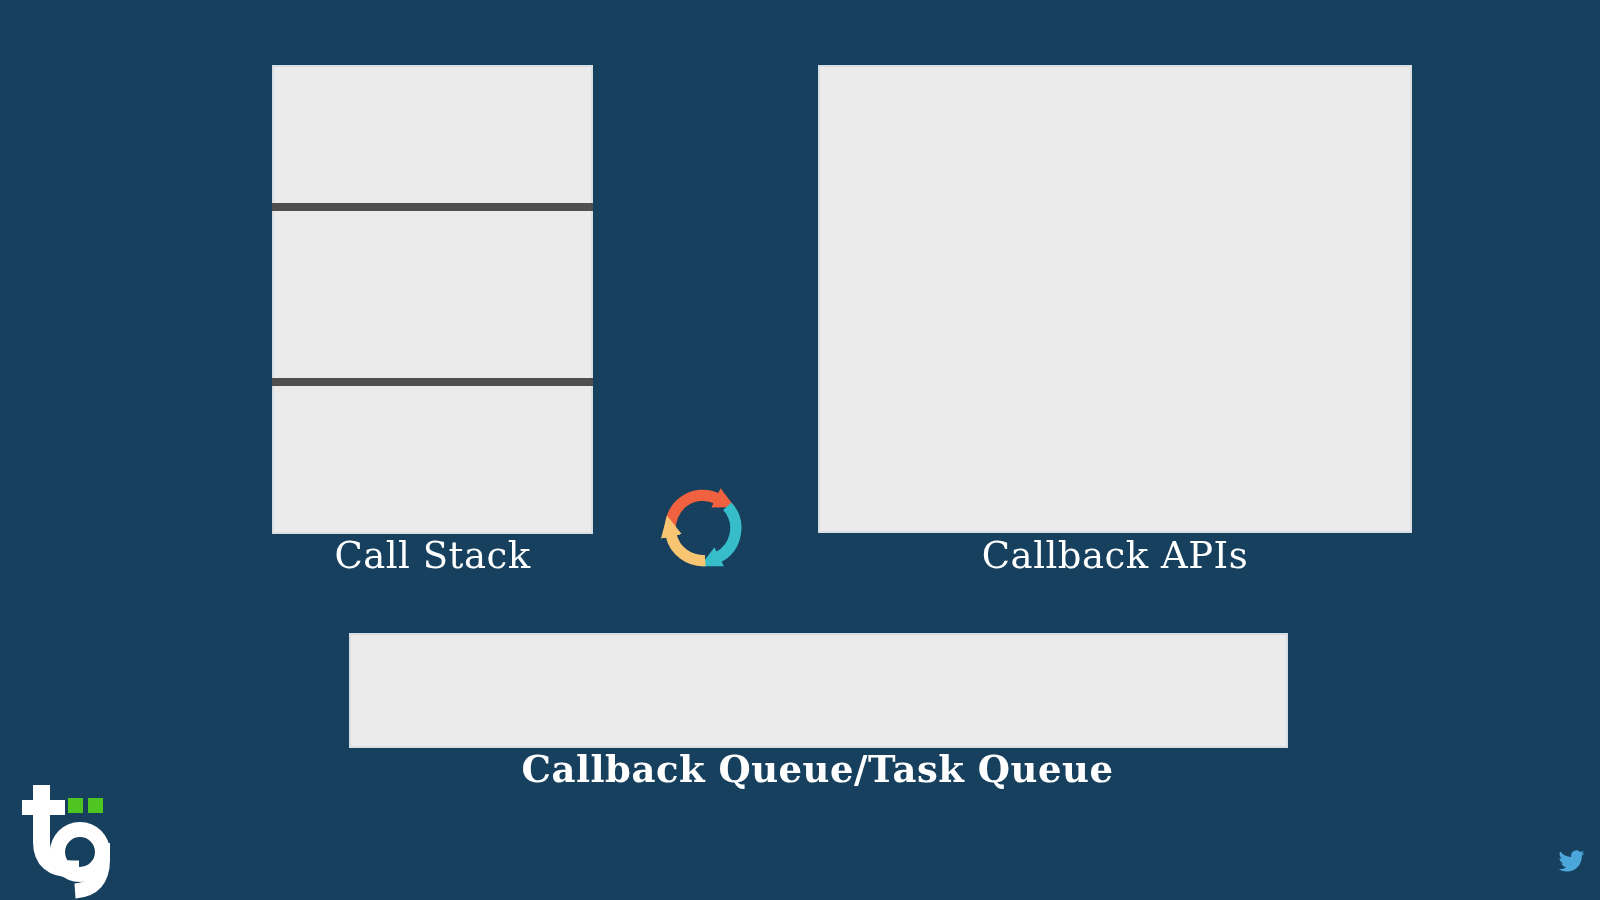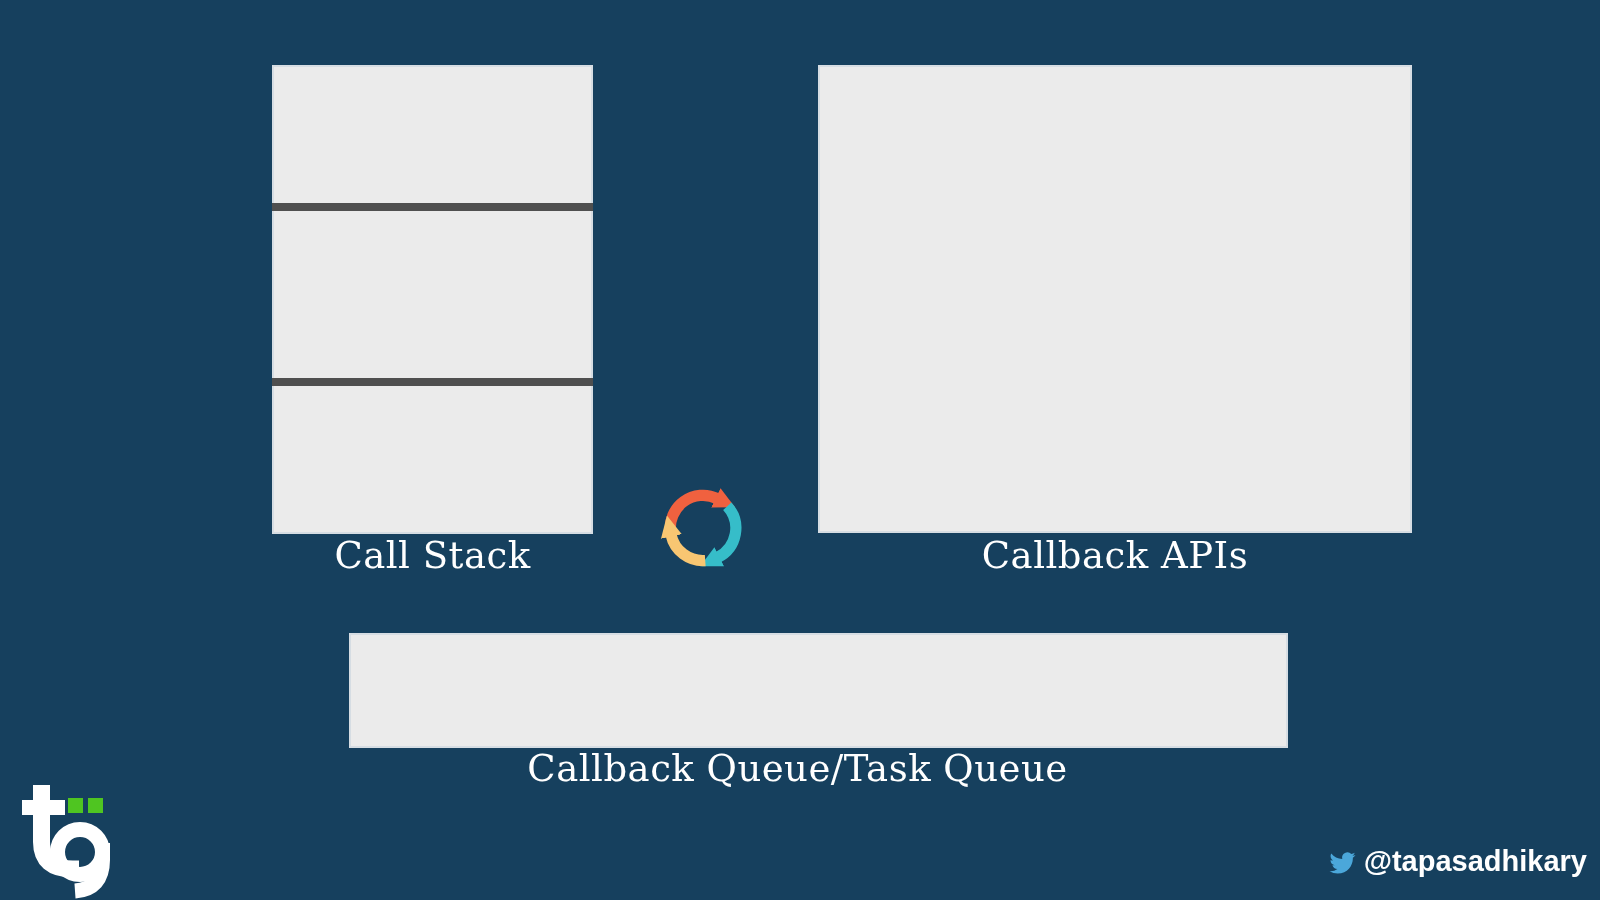--- a/index.html
+++ b/index.html
@@ -54,21 +54,21 @@
     position: absolute;
     color: var(--label-text, #FFFFFF);
     font-size: 37px;
     line-height: 46px;
     text-align: center;
     letter-spacing: 0.5px;
     white-space: nowrap;
   }
   .label-callstack { left: 272px; top: 533px; width: 321px; }
   .label-browser   { left: 818px; top: 533px; width: 594px; }
-  .label-queue     { left: 328px; top: 746px; width: 939px; }
+  .label-queue     { left: 348px; top: 746px; width: 939px; font-weight: bold; }
 
   .eventloop-icon {
     position: absolute;
     left: 652px; top: 474px;
     width: 102px; height: 108px;
   }
   .brand-logo {
     position: absolute;
     left: 15px; top: 765px;
     width: 110px; height: 135px;
@@ -135,16 +135,15 @@
     <g>
       <rect x="53" y="33" width="15" height="15" style="fill:var(--green,#4FC521)"></rect>
       <rect x="73" y="33" width="15" height="15" style="fill:var(--green,#4FC521)"></rect>
     </g>
   </svg>
 
   <div class="social">
     <svg class="twitter-bird" viewBox="0 0 24 24" aria-hidden="true">
       <path style="fill:var(--twitter,#4BA7DA)" d="M23.953 4.57a10 10 0 01-2.825.775 4.958 4.958 0 002.163-2.723c-.951.555-2.005.959-3.127 1.184a4.92 4.92 0 00-8.384 4.482C7.69 8.095 4.067 6.13 1.64 3.162a4.822 4.822 0 00-.666 2.475c0 1.71.87 3.213 2.188 4.096a4.904 4.904 0 01-2.228-.616v.06a4.923 4.923 0 003.946 4.827 4.996 4.996 0 01-2.212.085 4.936 4.936 0 004.604 3.417 9.867 9.867 0 01-6.102 2.105c-.39 0-.779-.023-1.17-.067a13.995 13.995 0 007.557 2.209c9.053 0 13.998-7.496 13.998-13.985 0-.21 0-.42-.015-.63A9.935 9.935 0 0024 4.59z"></path>
     </svg>
-    <span>@tapasadhikary</span>
   </div>
 
 </div>
 
 </body></html>

